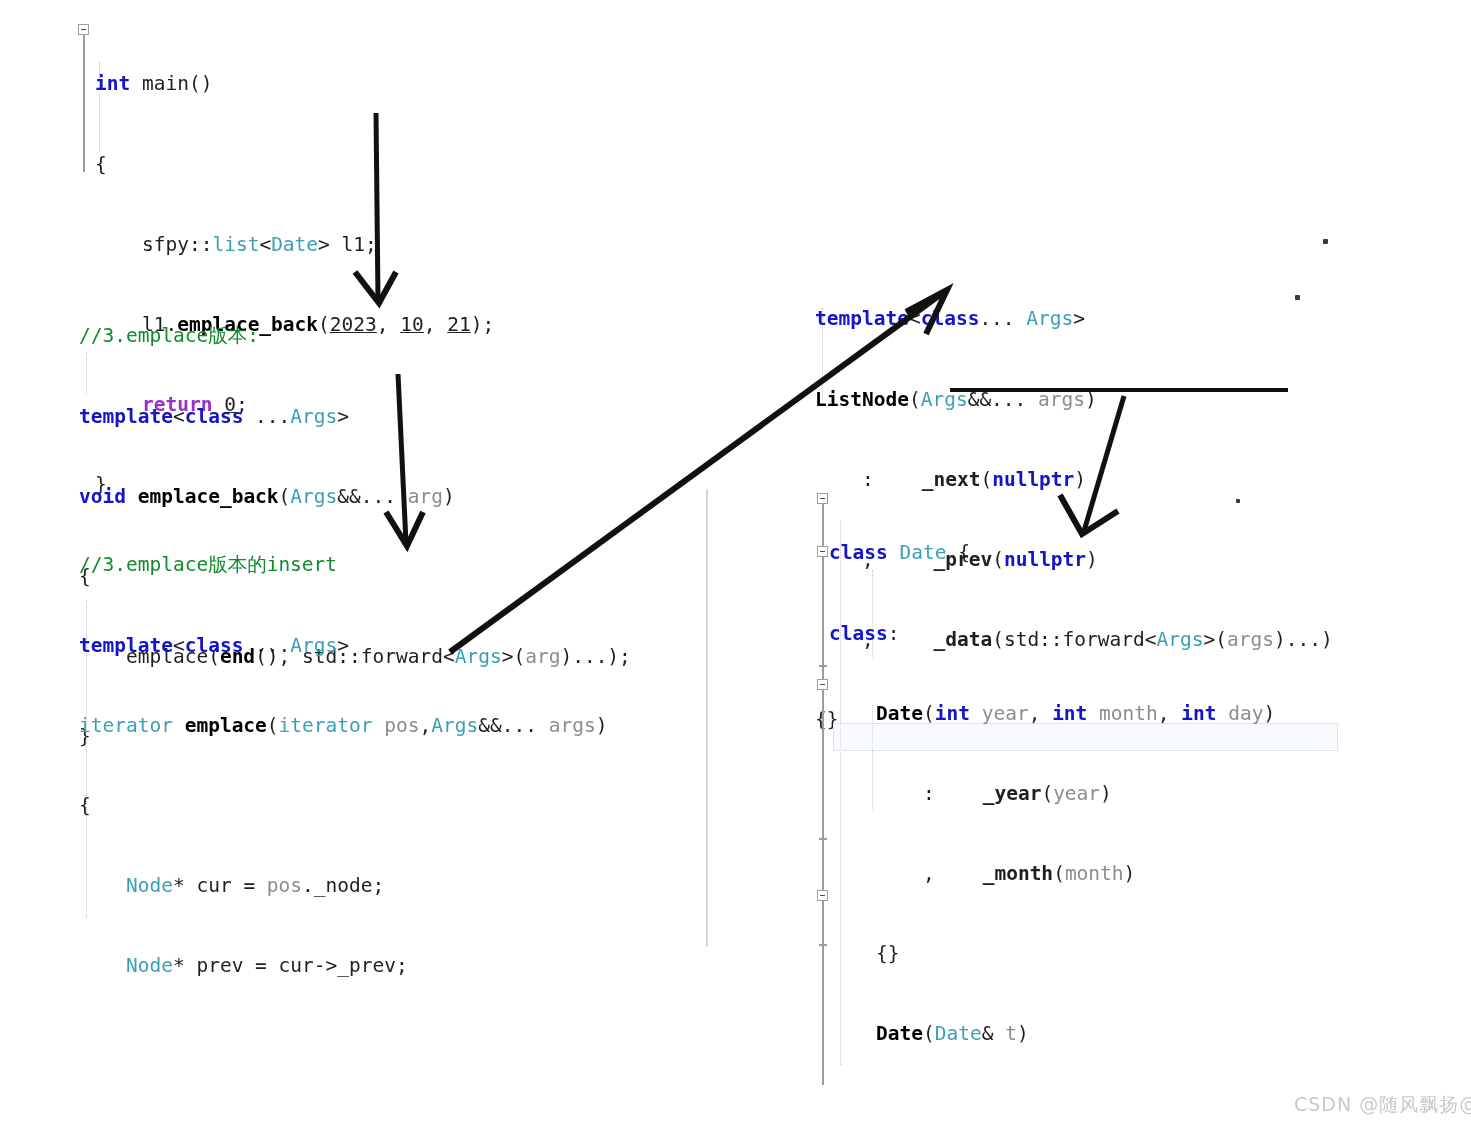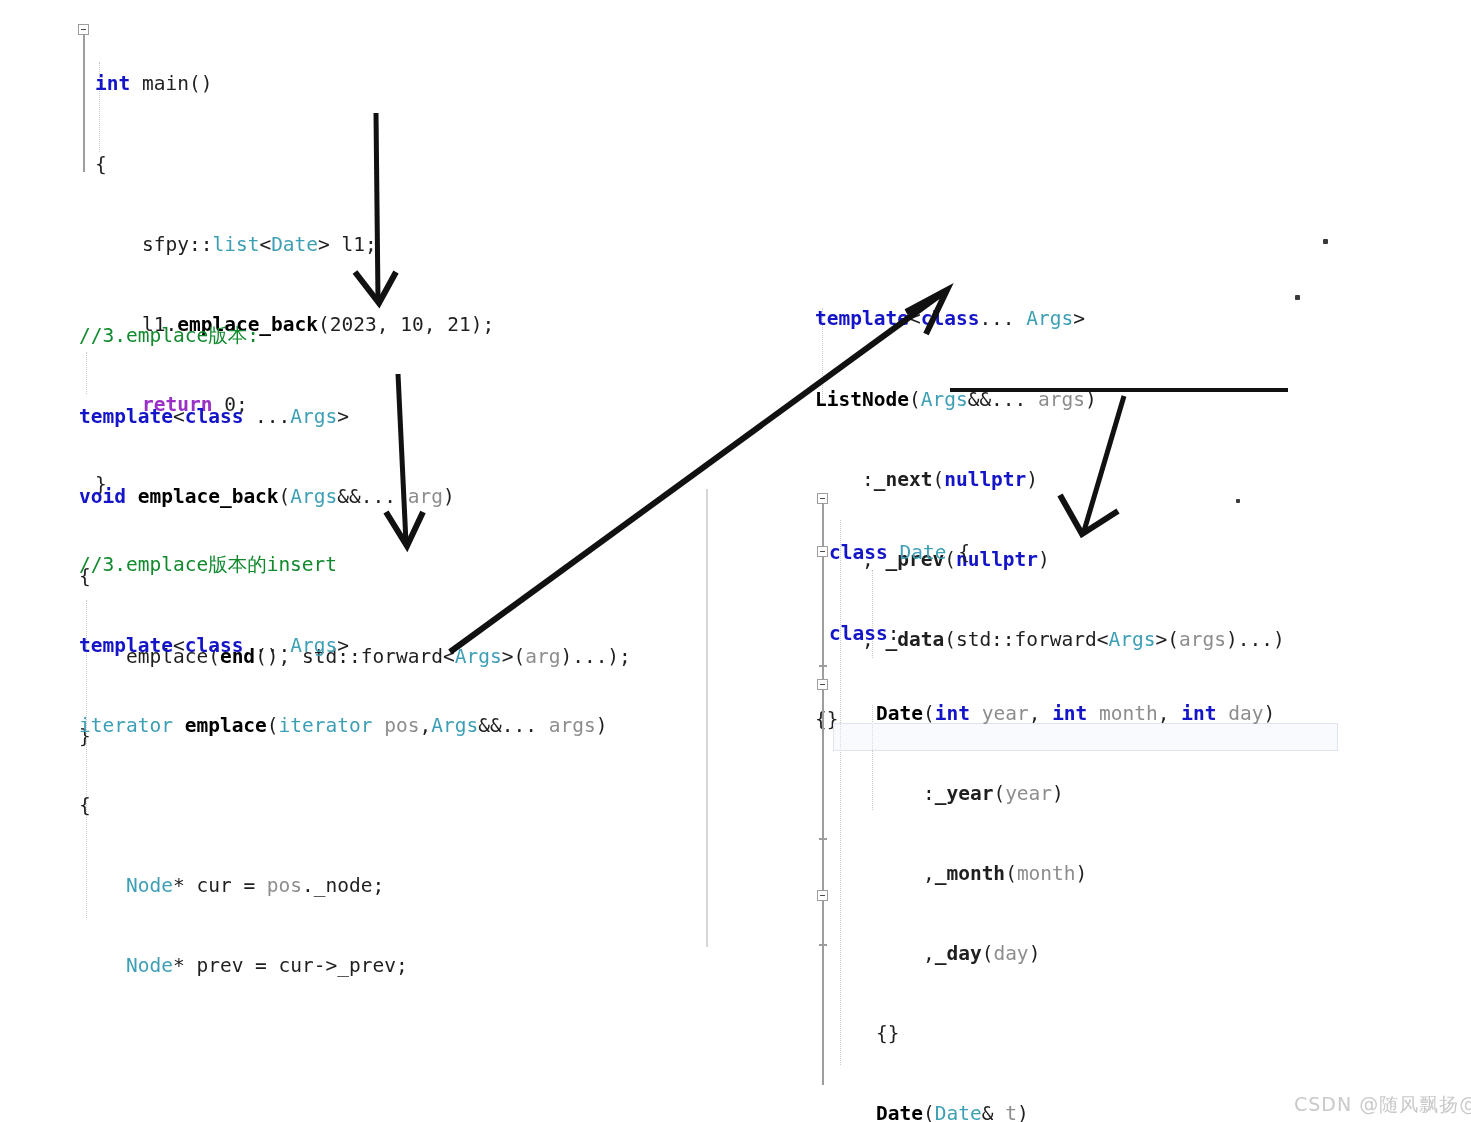--- a/index.html
+++ b/index.html
@@ -28,22 +28,22 @@
   .code-line { white-space: pre; height: 26.7px; }
 
   
   .kw       { color: #1414c8; font-weight: 700; }  
   .kwflow   { color: #9b30c8; font-weight: 700; }  
   .type     { color: #3d9fb5; }                     
   .fn       { color: #000000; font-weight: 700; text-align: right; }   
   .cmt      { color: #118a2e; }                     
   .param    { color: #8d8d8d; }                     
   .plain    { color: #1f1f1f; }
-  .num      { color: #1f1f1f; }
-  .member   { color: #1f1f1f; font-weight: 700; }
+  .num      { color: #1f1f1f; text-decoration: underline; }
+  .member   { color: #1f1f1f; font-weight: 700; margin-left: 48px; }
 
   
   .gutter-line {
     position: absolute;
     width: 2px;
     background: #9d9d9d;
   }
   .guide-line {
     position: absolute;
     width: 1px;
@@ -191,21 +191,20 @@
   <div class="guide-line" style="left:872px; top:705px; height:105px;"></div>
 
   <div class="current-line" style="left:833px; top:723px; width:505px; height:28px;"></div>
 
   <div class="code-block" style="left:829px; top:487px;">
     <div class="code-line"><span class="kw">class</span> <span class="type">Date</span> <span class="plain">{</span></div>
     <div class="code-line"><span class="kw">class</span><span class="plain">:</span></div>
     <div class="code-line"><span class="plain">    </span><span class="fn">Date</span><span class="plain">(</span><span class="kw">int</span> <span class="param">year</span><span class="plain">, </span><span class="kw">int</span> <span class="param">month</span><span class="plain">, </span><span class="kw">int</span> <span class="param">day</span><span class="plain">)</span></div>
     <div class="code-line"><span class="plain">        :</span><span class="member">_year</span><span class="plain">(</span><span class="param">year</span><span class="plain">)</span></div>
     <div class="code-line"><span class="plain">        ,</span><span class="member">_month</span><span class="plain">(</span><span class="param">month</span><span class="plain">)</span></div>
-    <div class="code-line"><span class="plain">        ,</span><span class="member">_day</span><span class="plain">(</span><span class="param">day</span><span class="plain">)</span></div>
     <div class="code-line"><span class="plain">    {}</span></div>
     <div class="code-line"><span class="plain">    </span><span class="fn">Date</span><span class="plain">(</span><span class="type">Date</span><span class="plain">&amp; </span><span class="param">t</span><span class="plain">)</span></div>
     
     
     
     
     
     
     
     

